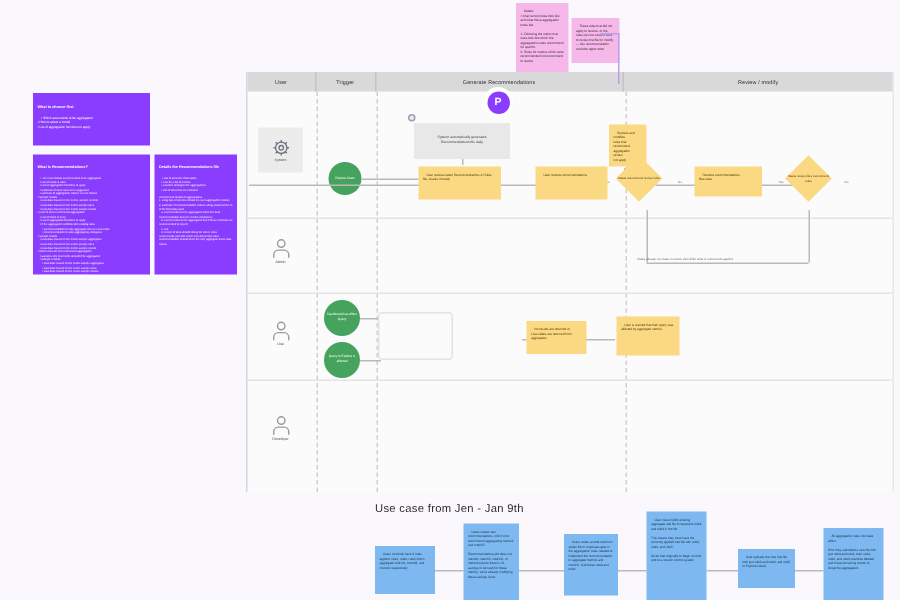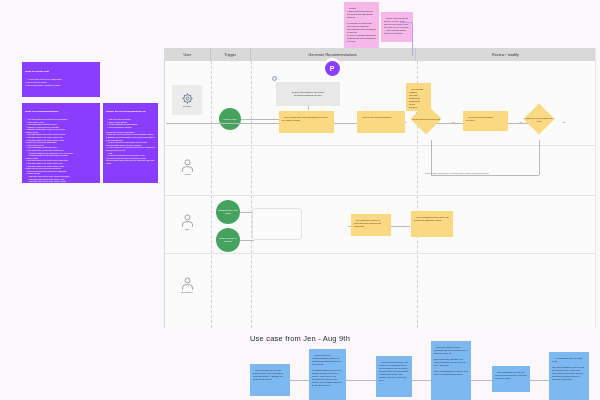--- a/index.html
+++ b/index.html
@@ -380,21 +380,21 @@
 
   <div class="diamond" style="left:528px; top:108px; width:22px; height:22px;"></div>
   <div class="diamond-label" style="left:524px; top:112px; width:30px; height:15px;">Meets
 review file's
 recommend rules</div>
 
   <div id="cursor-avatar">
     <div class="pill">P</div>
   </div>
 
-  <div id="usecase-heading">Use case from Jen  - Aug 9th</div>
+  <div id="usecase-heading">Use case from Jen  - Jan 9th</div>
 
   <div class="note blue" style="left:250px; top:364px; width:40px; height:32px;">
     <span>Users currently have 3 rules applied: rule1, rule2, rule3 which aggregate metricA, metricB, and metricC respectively</span>
   </div>
   <div class="conn h" style="left:290px; top:380px; width:19px;"></div>
 
   <div class="note blue" style="left:309px; top:349px; width:37px; height:51px;">
     <span>Users create new recommendations, which now recommend aggregating metricA and metricD.
 
 Recommendations job does not mention metricC, metricD, or metricA (where there is no savings to be had) for these metrics, we're already modifying these savings since.</span>

